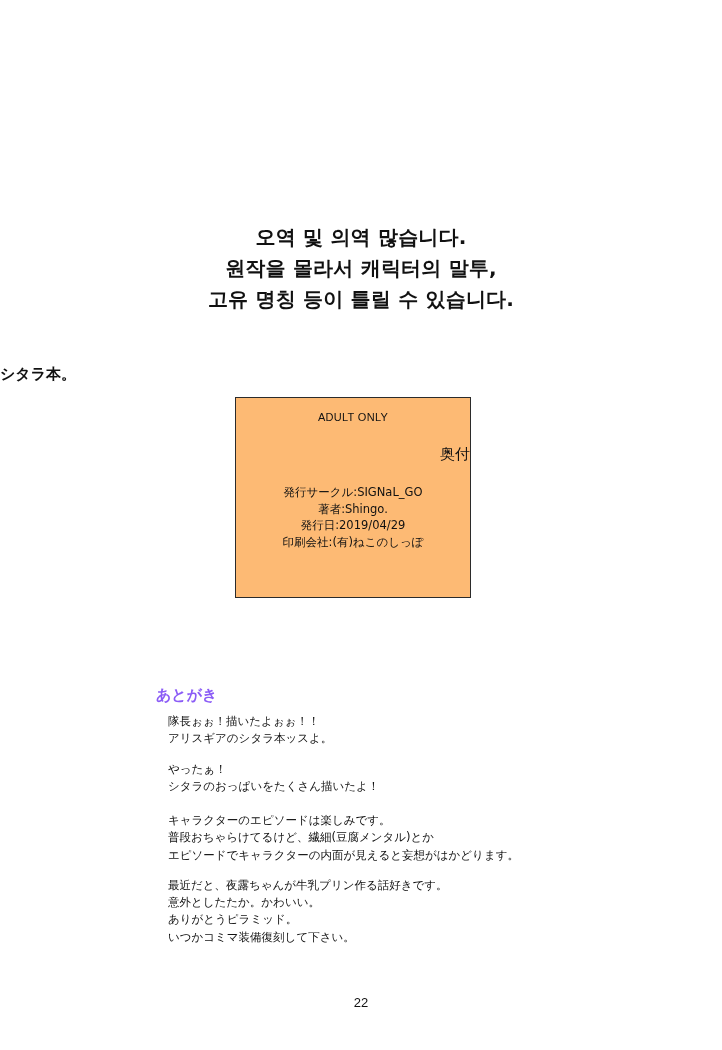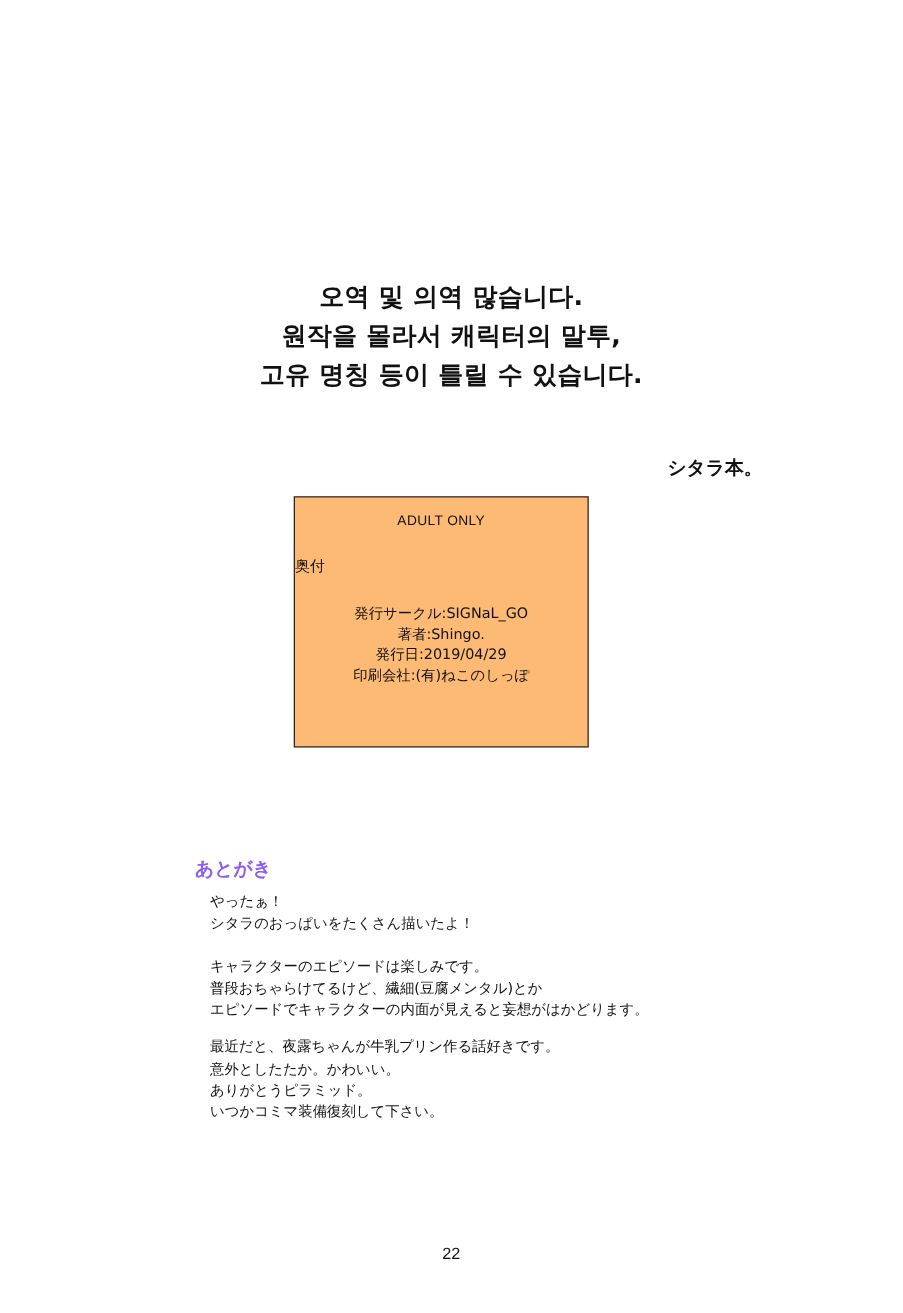--- a/index.html
+++ b/index.html
@@ -39,21 +39,21 @@
   .notice div {
     white-space: nowrap;
   }
 
   
   .book-title {
     position: absolute;
     top: 365px;
     left: 0;
     width: 610px;
-    text-align: right;
+    text-align: left;
     font-family: "DejaVu Sans", sans-serif;
     font-size: 15px;
     font-weight: bold;
     color: #111111;
   }
 
   
   .colophon {
     position: absolute;
     top: 397px;
@@ -66,23 +66,23 @@
   }
   .colophon .adult {
     text-align: center;
     font-family: "Liberation Sans", sans-serif;
     font-size: 11px;
     color: #111111;
     margin-top: 13px;
     letter-spacing: 0.3px;
   }
   .colophon .okuzuke {
-    text-align: left;
+    text-align: right;
     font-family: "DejaVu Sans", sans-serif;
-    font-size: 12px;
+    font-size: 15px;
     color: #111111;
     margin-top: 22px;
   }
   .colophon .meta {
     margin-top: 20px;
     font-family: "DejaVu Sans", sans-serif;
     font-size: 11.5px;
     line-height: 1.45;
     color: #111111;
     text-align: center;
@@ -155,20 +155,24 @@
       <span class="line">発行サークル:SIGNaL_GO</span>
       <span class="line">著者:Shingo.</span>
       <span class="line">発行日:2019/04/29</span>
       <span class="line">印刷会社:(有)ねこのしっぽ</span>
     </div>
   </div>
 
   <div class="afterword-heading">あとがき</div>
 
   <div class="afterword-body">
+    <div class="para">
+      <span class="line">隊長ぉぉ！描いたよぉぉ！！</span>
+      <span class="line">アリスギアのシタラ本ッスよ。</span>
+    </div>
     <div class="para gap-large">
       <span class="line">やったぁ！</span>
       <span class="line">シタラのおっぱいをたくさん描いたよ！</span>
     </div>
     <div class="para">
       <span class="line">キャラクターのエピソードは楽しみです。</span>
       <span class="line">普段おちゃらけてるけど、繊細(豆腐メンタル)とか</span>
       <span class="line">エピソードでキャラクターの内面が見えると妄想がはかどります。</span>
     </div>
     <div class="para">

